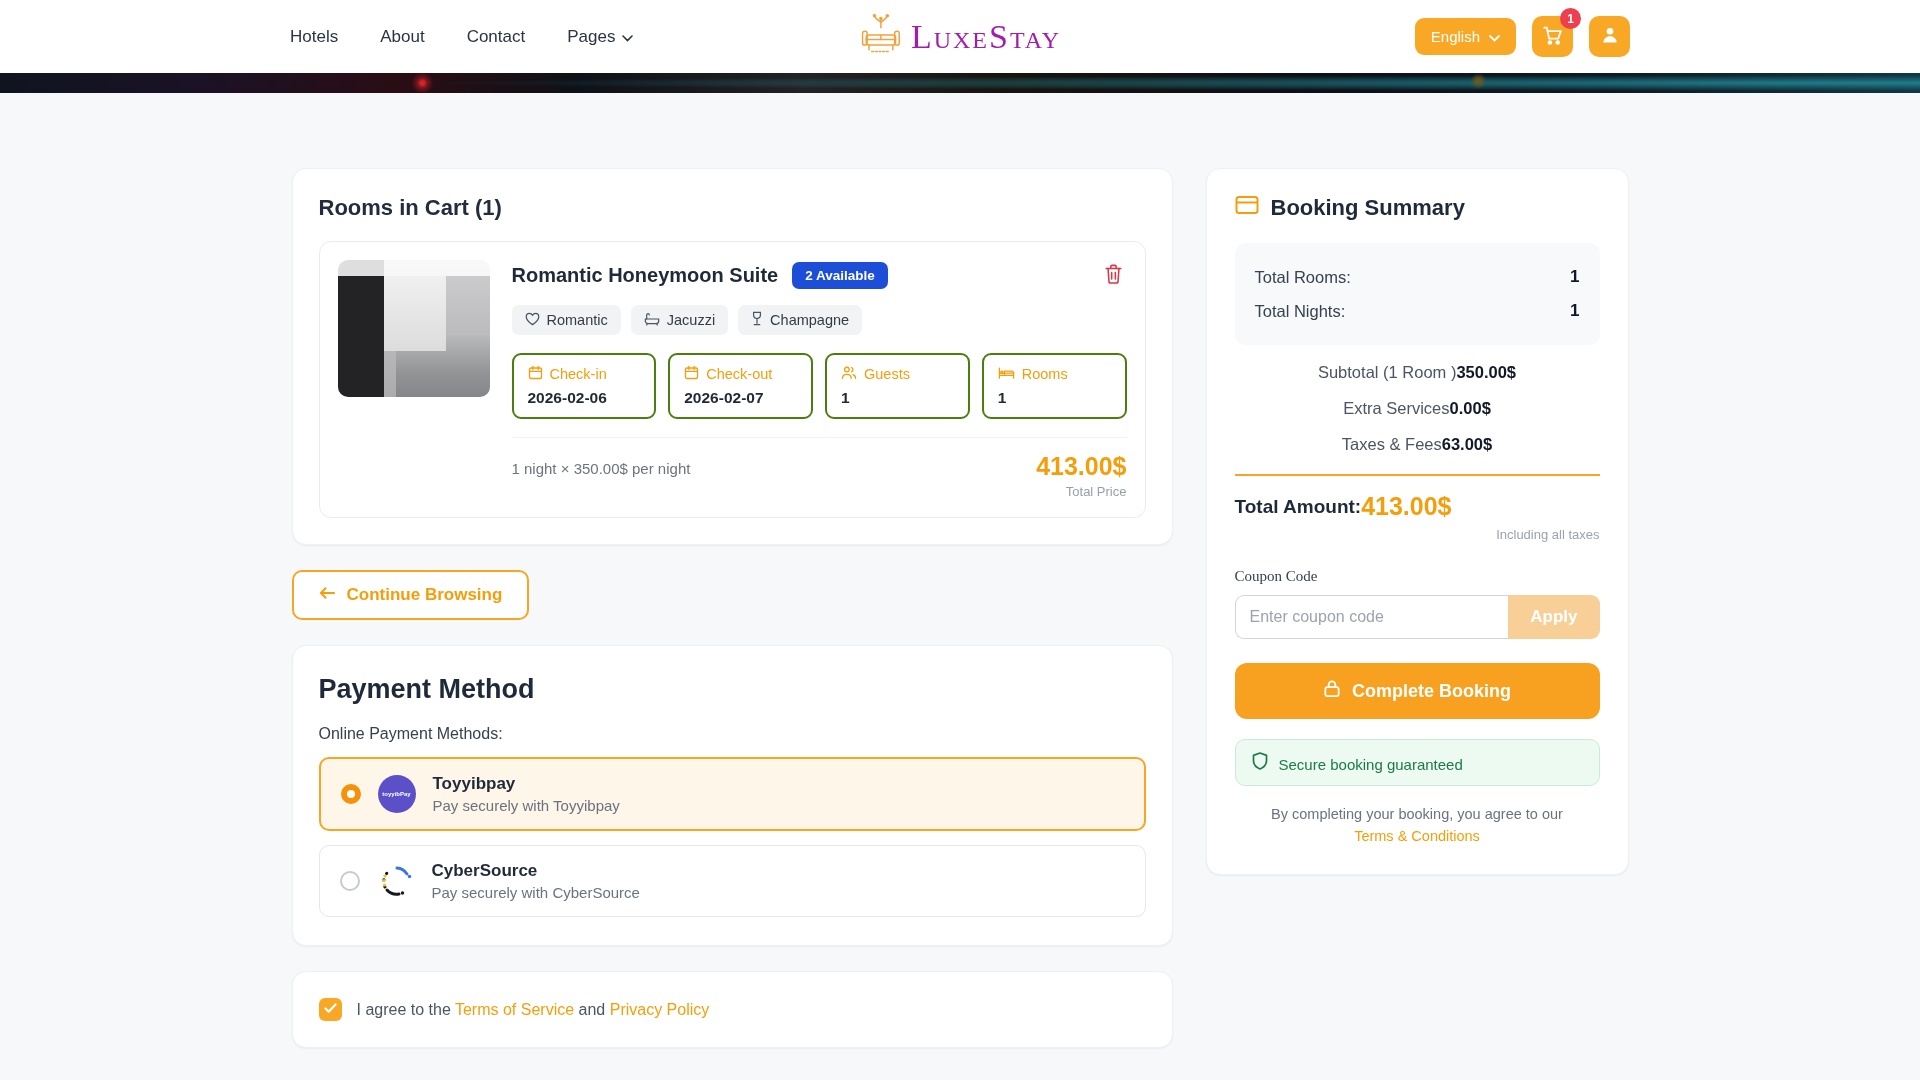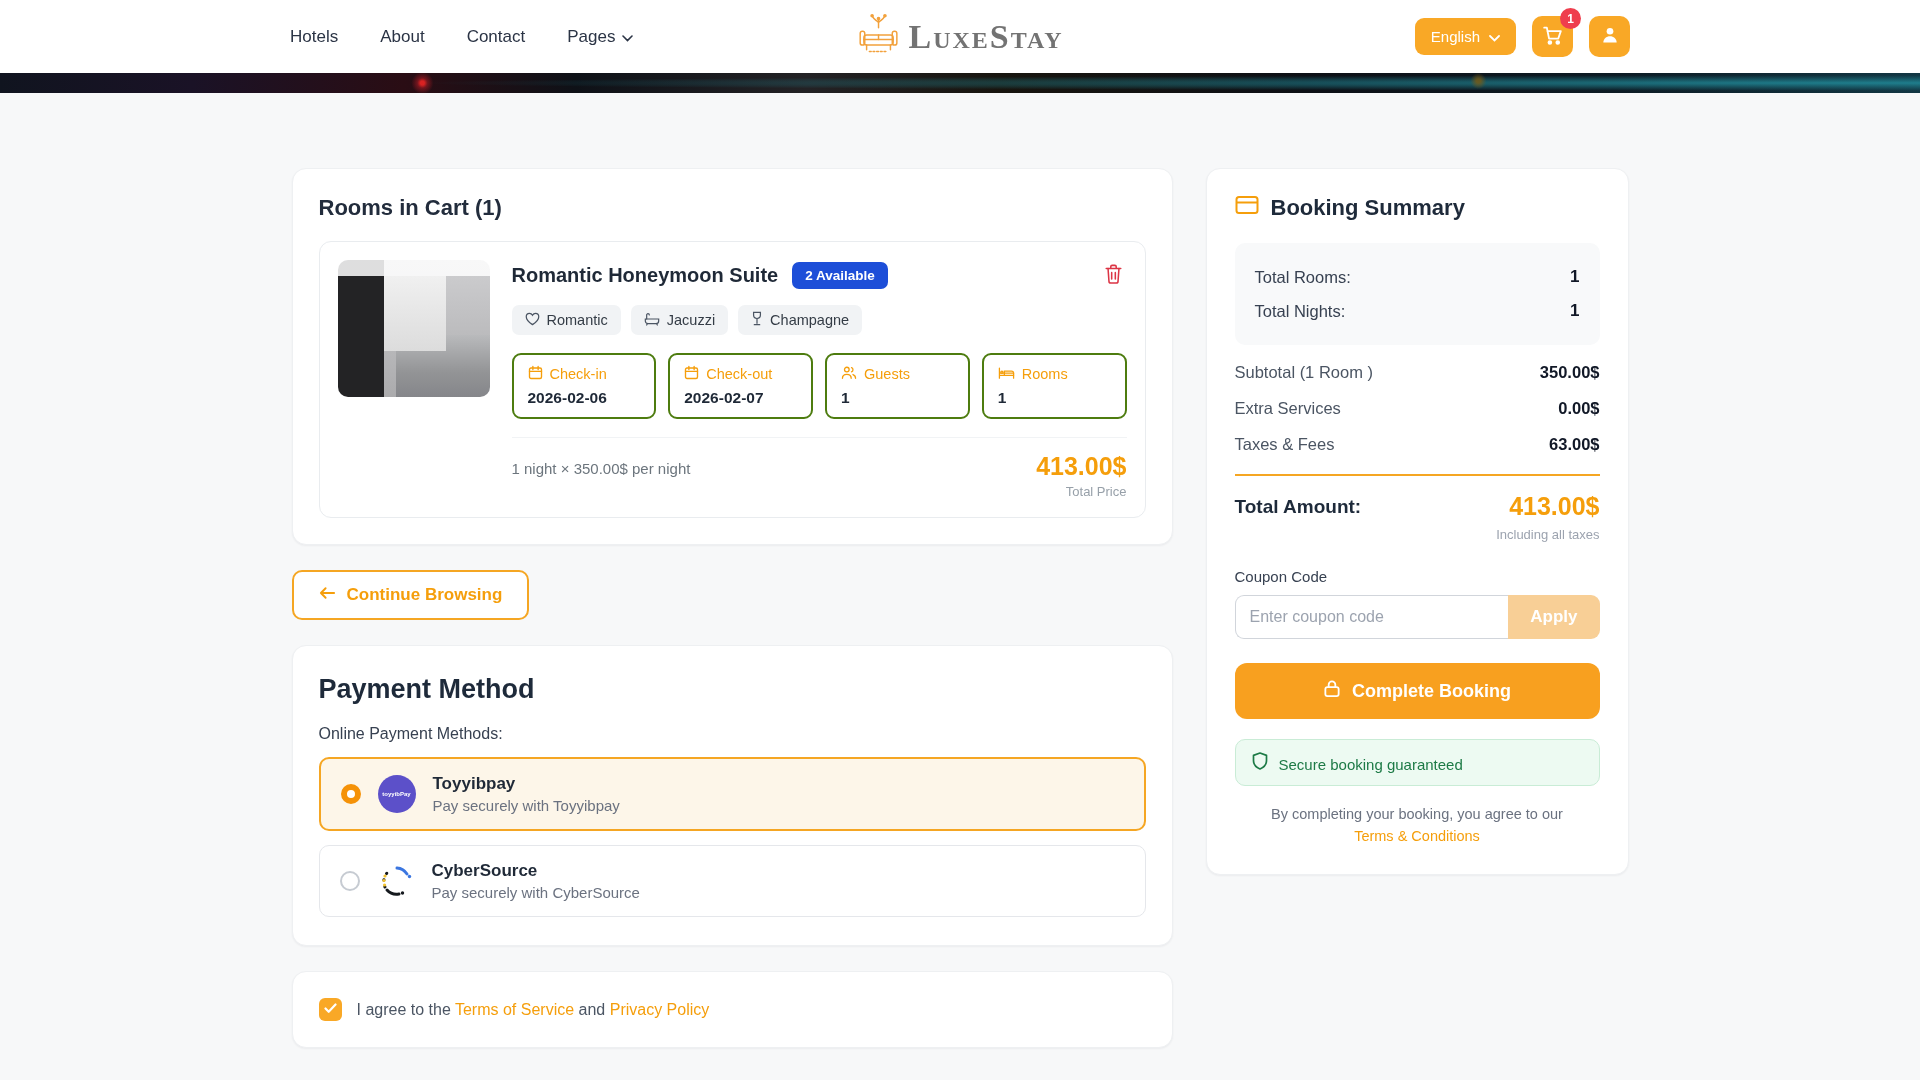--- a/index.html
+++ b/index.html
@@ -14,21 +14,21 @@
     display:flex; align-items:center; justify-content:space-between;
     padding:0 290px; z-index:5;
   }
   .nav-links { display:flex; align-items:center; gap:42px; }
   .nav-link { font-size:17px; color:#2b3445; font-weight:500; cursor:pointer; text-decoration:none; display:flex; align-items:center; gap:7px; }
   .nav-link svg { margin-top:2px; }
   .logo { position:absolute; left:50%; top:50%; transform:translate(-50%,-50%); display:flex; align-items:center; gap:8px; cursor:pointer; }
   .logo-text {
     font-family:"Liberation Serif","DejaVu Serif",serif;
     font-variant:small-caps; letter-spacing:2px;
-    font-size:34px; font-weight:700; color:#737373;
+    font-size:34px; font-weight:400; color:#a21caf;
   }
   .nav-actions { display:flex; align-items:center; gap:16px; }
   .lang-btn {
     background:#f9a826; color:#fff; border:none; border-radius:9px;
     font-size:15px; font-weight:500; padding:10px 16px;
     display:flex; align-items:center; gap:9px; cursor:pointer;
     font-family:inherit;
   }
   .icon-btn {
     width:41px; height:41px; background:#f9a826; border:none; border-radius:10px;
@@ -119,29 +119,29 @@
   .link { color:#f59e0b; cursor:pointer; text-decoration:none; }
   
   .summary-card { padding:26px 28px; }
   .summary-head { display:flex; gap:12px; }
   .summary-title { font-size:22px; font-weight:700; color:#1e2a3a; }
   .totals-box { margin-top:22px; background:#f8f9fa; border-radius:10px; padding:17px 20px; }
   .totals-row { display:flex; justify-content:space-between; align-items:center; padding:7px 0; }
   .totals-label { font-size:16.5px; color:#374151; }
   .totals-value { font-size:17px; font-weight:700; color:#111827; }
   .sum-rows { margin-top:18px; }
-  .sum-row { display:flex; justify-content:space-between; align-items:center; margin:17px 0; }
+  .sum-row { display:flex; justify-content:center; align-items:center; margin:17px 0; }
   .sum-label { font-size:16.5px; color:#4b5563; }
   .sum-value { font-size:16.5px; font-weight:700; color:#111827; }
   .sum-divider { border:none; border-top:2px solid #f5a623; margin:20px 0 16px; }
-  .total-row { display:flex; justify-content:space-between; align-items:center; }
+  .total-row { display:flex; align-items:center; }
   .total-label { font-size:19px; font-weight:700; color:#1e2a3a; }
   .total-value { font-size:25px; font-weight:700; color:#f59e0b; }
   .total-note { text-align:right; font-size:13px; color:#9ca3af; margin-top:6px; }
-  .coupon-label { margin-top:26px; font-size:15px; color:#374151; }
+  .coupon-label { margin-top:26px; font-size:15px; color:#374151;font-family:Liberation Serif, serif; }
   .coupon-row { display:flex; margin-top:10px; }
   .coupon-input {
     flex:1; border:1px solid #d1d5db; border-right:none; border-radius:9px 0 0 9px;
     padding:12px 14px; font-size:16px; color:#374151; outline:none; font-family:inherit;
   }
   .coupon-input::placeholder { color:#9ca3af; }
   .apply-btn {
     background:#f8cf96; color:#fff; border:none; border-radius:0 9px 9px 0;
     font-size:17px; font-weight:600; padding:0 22px; cursor:pointer; font-family:inherit;
   }

